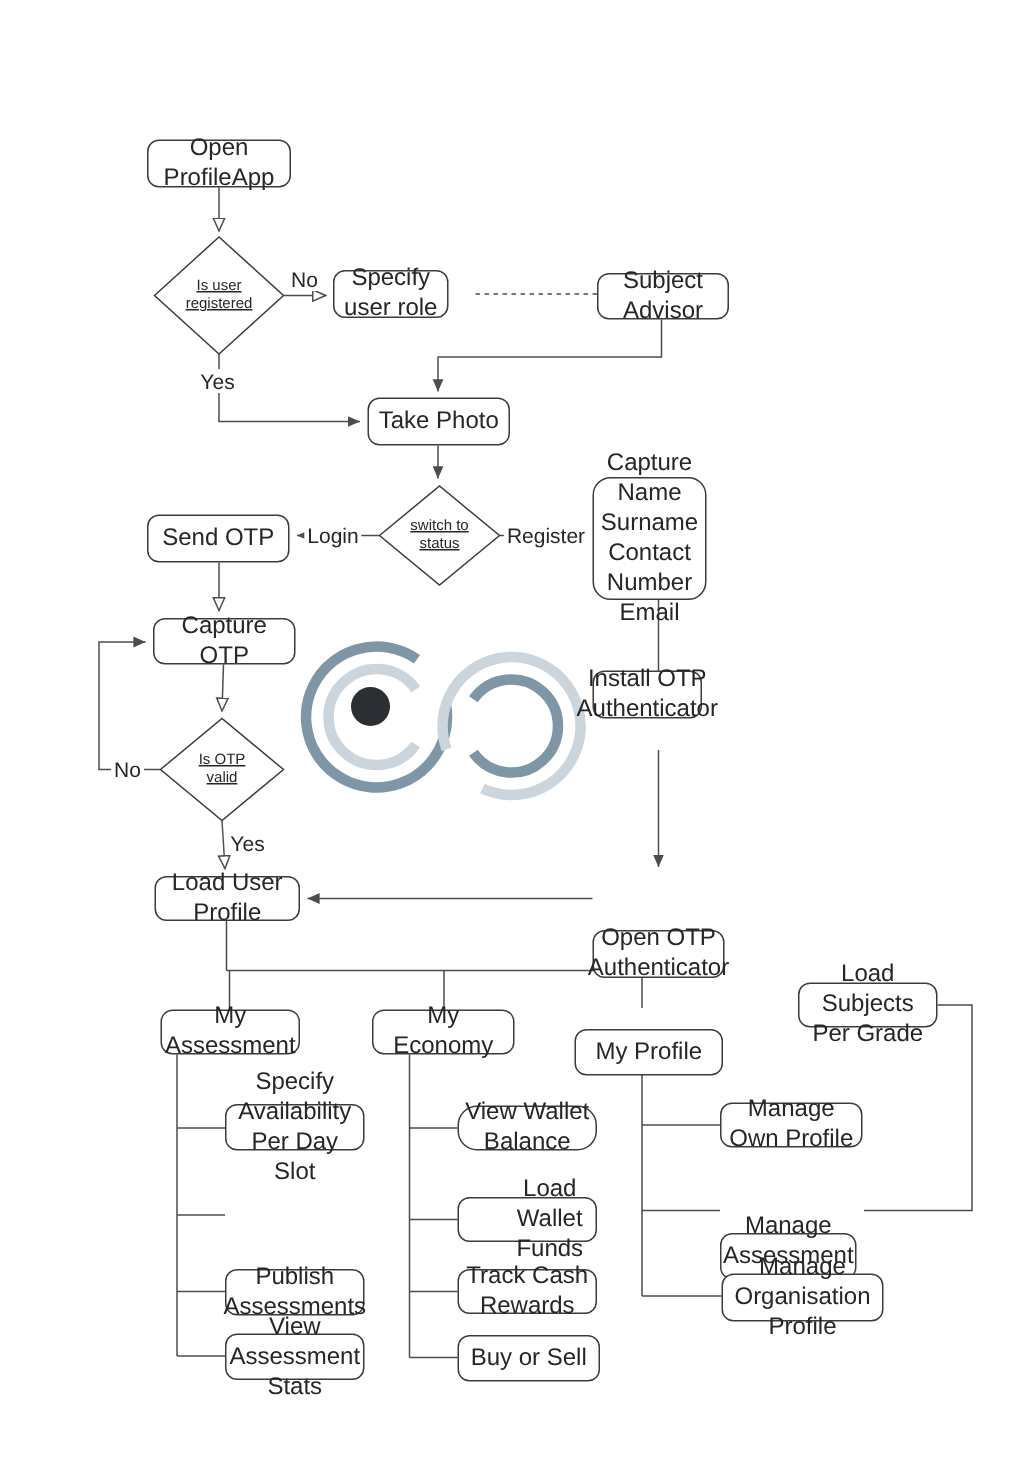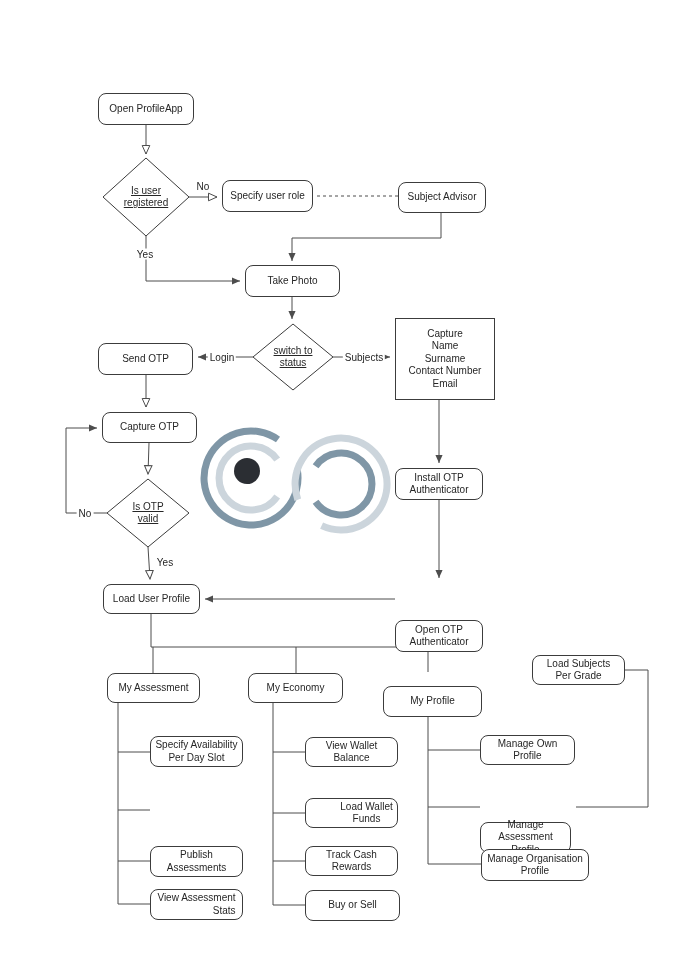--- a/index.html
+++ b/index.html
@@ -1,25 +1,25 @@
 <!DOCTYPE html>
 <html><head>
 <meta charset="utf-8">
 <style>
   html,body{margin:0;padding:0;background:#fff;}
   #canvas{position:relative;width:690px;height:975px;background:#ffffff;overflow:hidden;
           font-family:"Liberation Sans","DejaVu Sans",sans-serif;}
   #wires{position:absolute;left:0;top:0;}
   .node{position:absolute;box-sizing:border-box;background:#fff;border:1px solid #3c3c3c;
         border-radius:8px;display:flex;align-items:center;justify-content:center;
-        text-align:center;font-size:10px;line-height:1.25;color:#262626;
+        text-align:center;font-size:16px;line-height:1.25;color:#262626;
         white-space:pre-line;padding:1px 2px;}
   .diamond-label{position:absolute;display:flex;align-items:center;justify-content:center;
         text-align:center;font-size:10px;line-height:1.25;color:#262626;white-space:pre-line;text-decoration:underline;}
-  .edge-label{position:absolute;font-size:10px;color:#262626;background:#fff;
+  .edge-label{position:absolute;font-size:14px;color:#262626;background:#fff;
         padding:0 2px;transform:translate(-50%,-50%);white-space:nowrap;}
 </style>
 </head>
 <body>
 
 <div id="canvas">
 
   <svg id="wires" width="690" height="975" viewBox="0 0 690 975">
     <defs>
       <marker id="af" viewBox="0 0 10 10" refX="9" refY="5" markerWidth="9" markerHeight="9" orient="auto-start-reverse">
@@ -62,63 +62,63 @@
     <g fill="none" stroke-width="7">
       <path d="M 297.3 469.8 A 47 47 0 1 1 278.0 439.5" stroke="#7f96a6"></path>
       <path d="M 277.2 459.6 A 32 32 0 1 0 277.2 496.4" stroke="#ccd5dc"></path>
       <path d="M 321.6 525.7 A 46 46 0 1 0 297.8 499.7" stroke="#ccd5dc"></path>
       <path d="M 315.6 501.8 A 31 31 0 1 0 315.6 466.2" stroke="#7f96a6"></path>
       <circle cx="247" cy="471" r="13" stroke="none" fill="#2b2e33"></circle>
     </g>
   </svg>
 
   <div class="node" style="left:98px;top:93px;width:96px;height:32px;">Open ProfileApp</div>
-  <div class="node" style="left:222px;top:180px;width:91px;height:32px;">Specify user role</div>
+  <div class="node" style="left:222px;top:180px;width:77px;height:32px;">Specify user role</div>
   <div class="node" style="left:398px;top:182px;width:88px;height:31px;">Subject Advisor</div>
   <div class="node" style="left:245px;top:265px;width:95px;height:32px;">Take Photo</div>
   <div class="node" style="left:98px;top:343px;width:95px;height:32px;">Send OTP</div>
-  <div class="node" style="left:395px;top:318px;width:100px;height:82px;border-radius:0;">Capture
+  <div class="node" style="left:395px;top:318px;width:76px;height:82px;border-radius:12px;">Capture
 Name
 Surname
 Contact Number
 Email</div>
   <div class="node" style="left:102px;top:412px;width:95px;height:31px;">Capture OTP</div>
-  <div class="node" style="left:395px;top:468px;width:88px;height:32px;">Install OTP
+  <div class="node" style="left:395px;top:447px;width:73px;height:32px;">Install OTP
 Authenticator</div>
   <div class="node" style="left:395px;top:583px;width:88px;height:32px;margin-top:37px;">Open OTP
 Authenticator</div>
   <div class="node" style="left:103px;top:584px;width:97px;height:30px;">Load User Profile</div>
   <div class="node" style="left:107px;top:673px;width:93px;height:30px;">My Assessment</div>
   <div class="node" style="left:248px;top:673px;width:95px;height:30px;">My Economy</div>
   <div class="node" style="left:383px;top:686px;width:99px;height:31px;">My Profile</div>
   <div class="node" style="left:532px;top:655px;width:93px;height:30px;">Load Subjects
 Per Grade</div>
   <div class="node" style="left:150px;top:736px;width:93px;height:31px;">Specify Availability
 Per Day Slot</div>
   <div class="node" style="left:150px;top:846px;width:93px;height:31px;">Publish
 Assessments</div>
-  <div class="node" style="left:150px;top:889px;width:93px;height:31px;text-align:right;">View Assessment
+  <div class="node" style="left:150px;top:889px;width:93px;height:31px;">View Assessment
 Stats</div>
-  <div class="node" style="left:305px;top:737px;width:93px;height:30px;">View Wallet Balance</div>
+  <div class="node" style="left:305px;top:737px;width:93px;height:30px;border-radius:13px;">View Wallet Balance</div>
   <div class="node" style="left:305px;top:798px;width:93px;height:30px;padding-left:32px;">Load Wallet Funds</div>
   <div class="node" style="left:305px;top:890px;width:95px;height:31px;">Buy or Sell</div>
   <div class="node" style="left:305px;top:846px;width:93px;height:30px;">Track Cash Rewards</div>
   <div class="node" style="left:480px;top:735px;width:95px;height:30px;">Manage Own Profile</div>
   <div class="node" style="left:480px;top:792px;width:91px;height:31px;margin-top:30px;">Manage Assessment
 Profile</div>
   <div class="node" style="left:481px;top:849px;width:108px;height:32px;">Manage Organisation
 Profile</div>
 
   <div class="diamond-label" style="left:106px;top:177px;width:80px;height:40px;">Is user
 registered</div>
   <div class="diamond-label" style="left:253px;top:341px;width:80px;height:32px;">switch to
 status</div>
   <div class="diamond-label" style="left:108px;top:496px;width:80px;height:34px;">Is OTP
 valid</div>
 
   <span class="edge-label" style="left:203px;top:186px;">No</span>
   <span class="edge-label" style="left:145px;top:254px;">Yes</span>
   <span class="edge-label" style="left:222px;top:357px;">Login</span>
-  <span class="edge-label" style="left:364px;top:357px;">Subjects</span>
+  <span class="edge-label" style="left:364px;top:357px;">Register</span>
   <span class="edge-label" style="left:85px;top:513px;">No</span>
   <span class="edge-label" style="left:165px;top:562px;">Yes</span>
 
 </div>
 
 </body></html>

